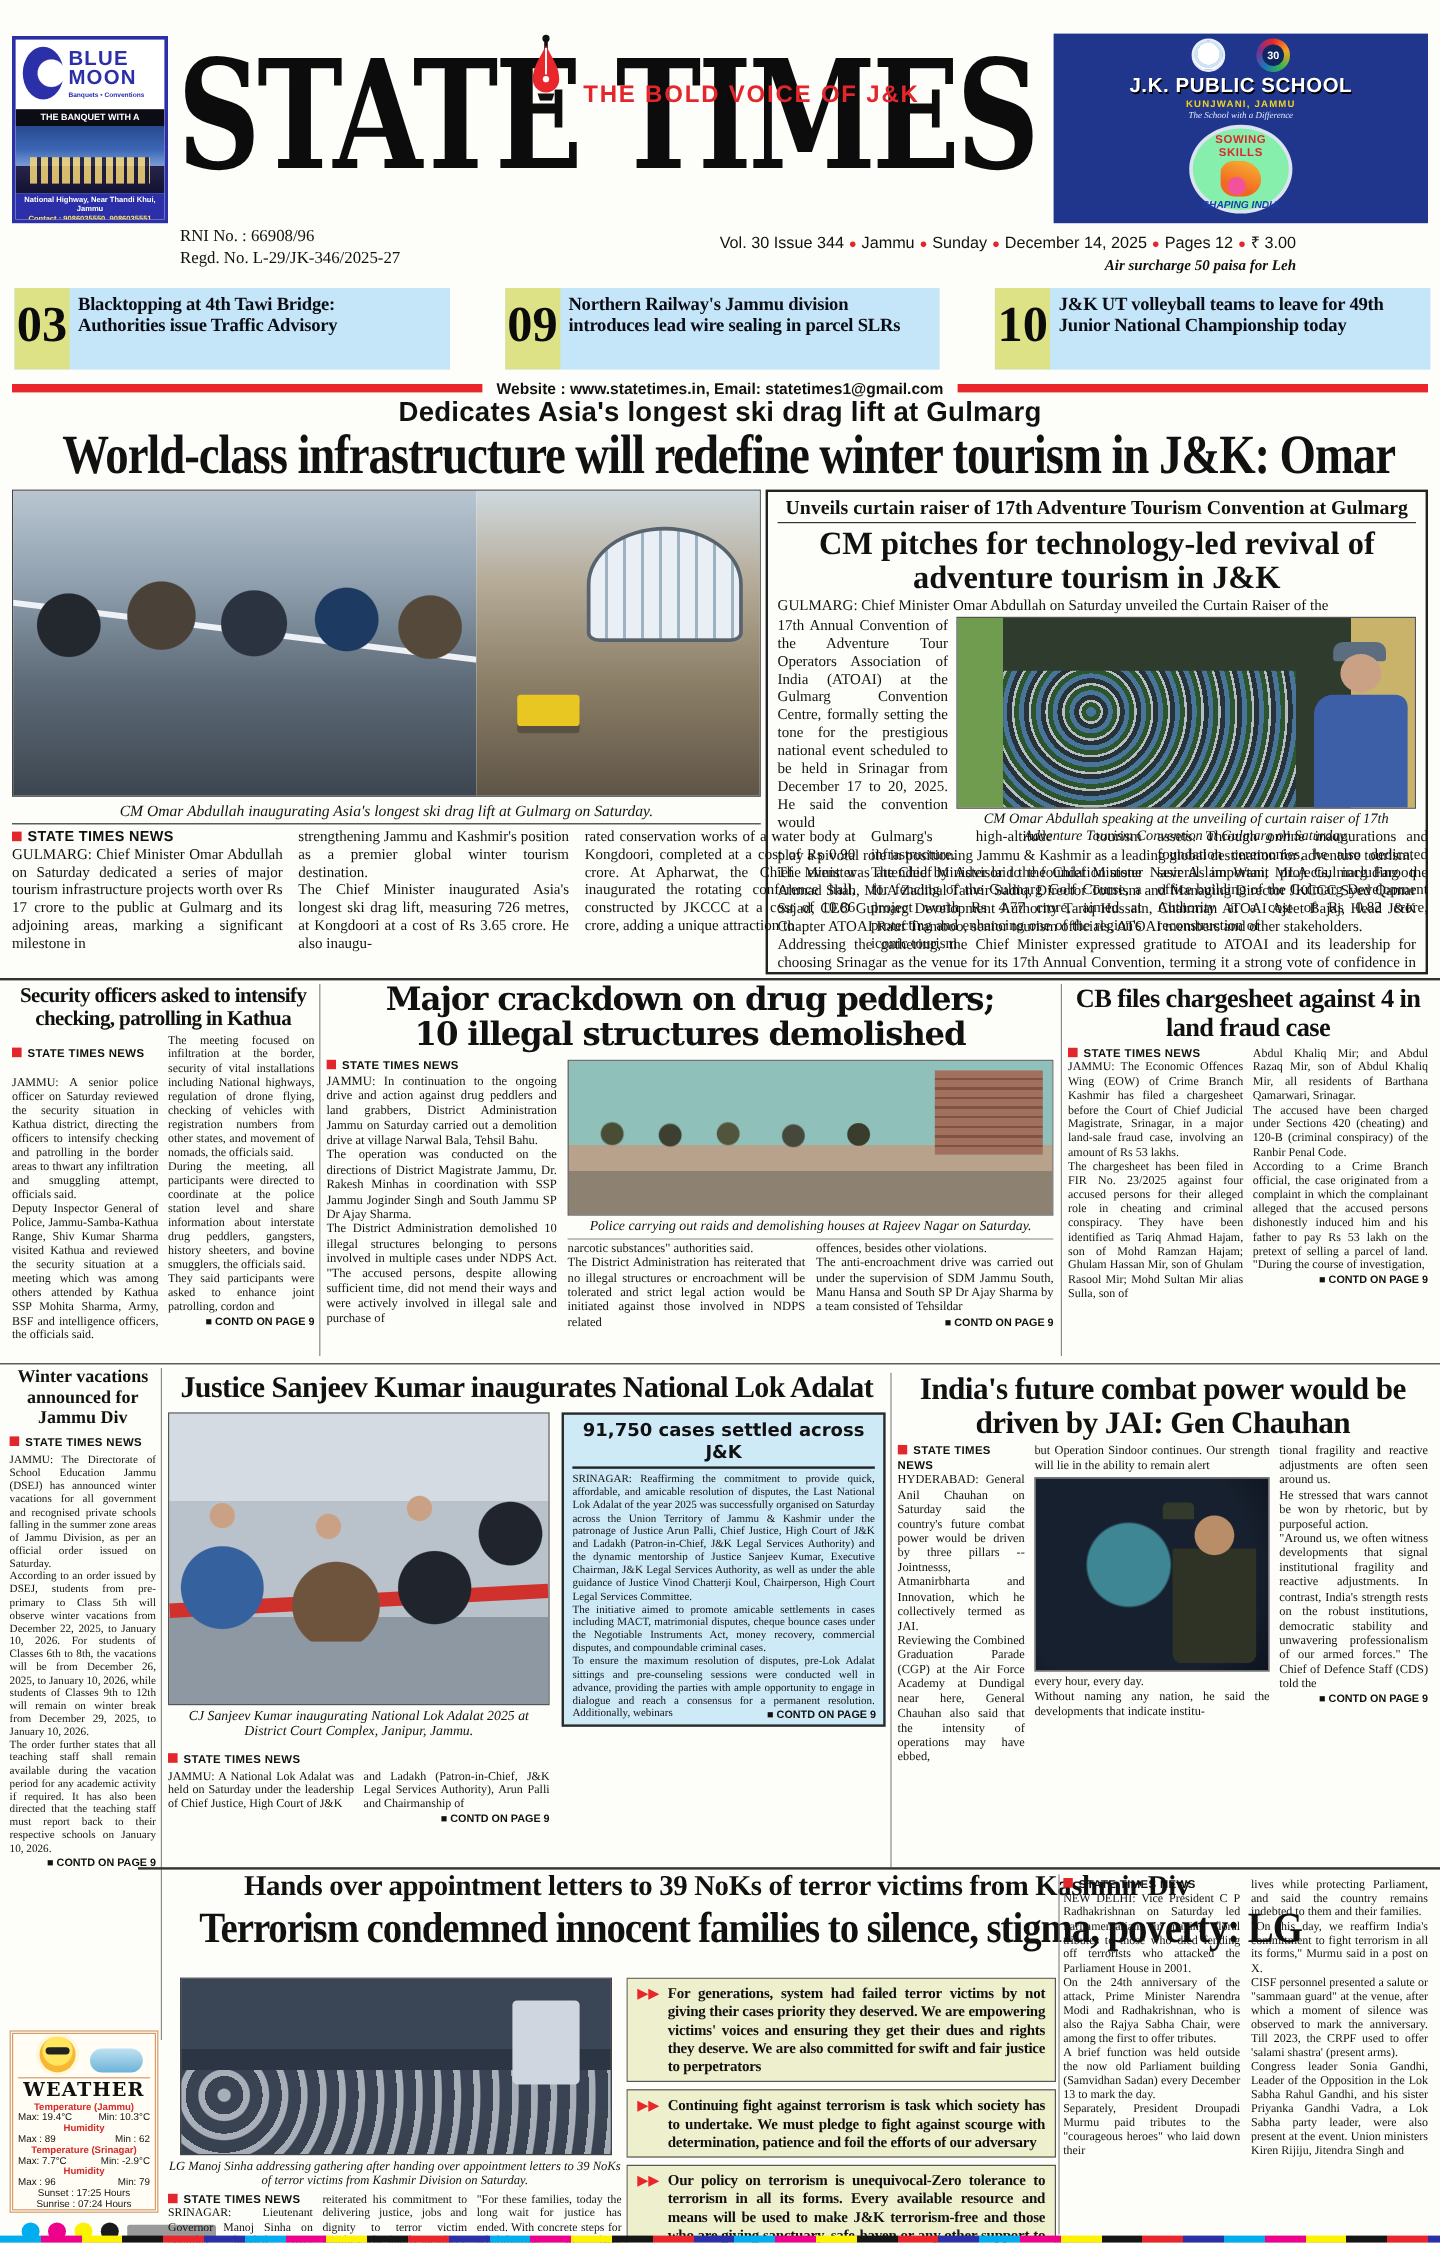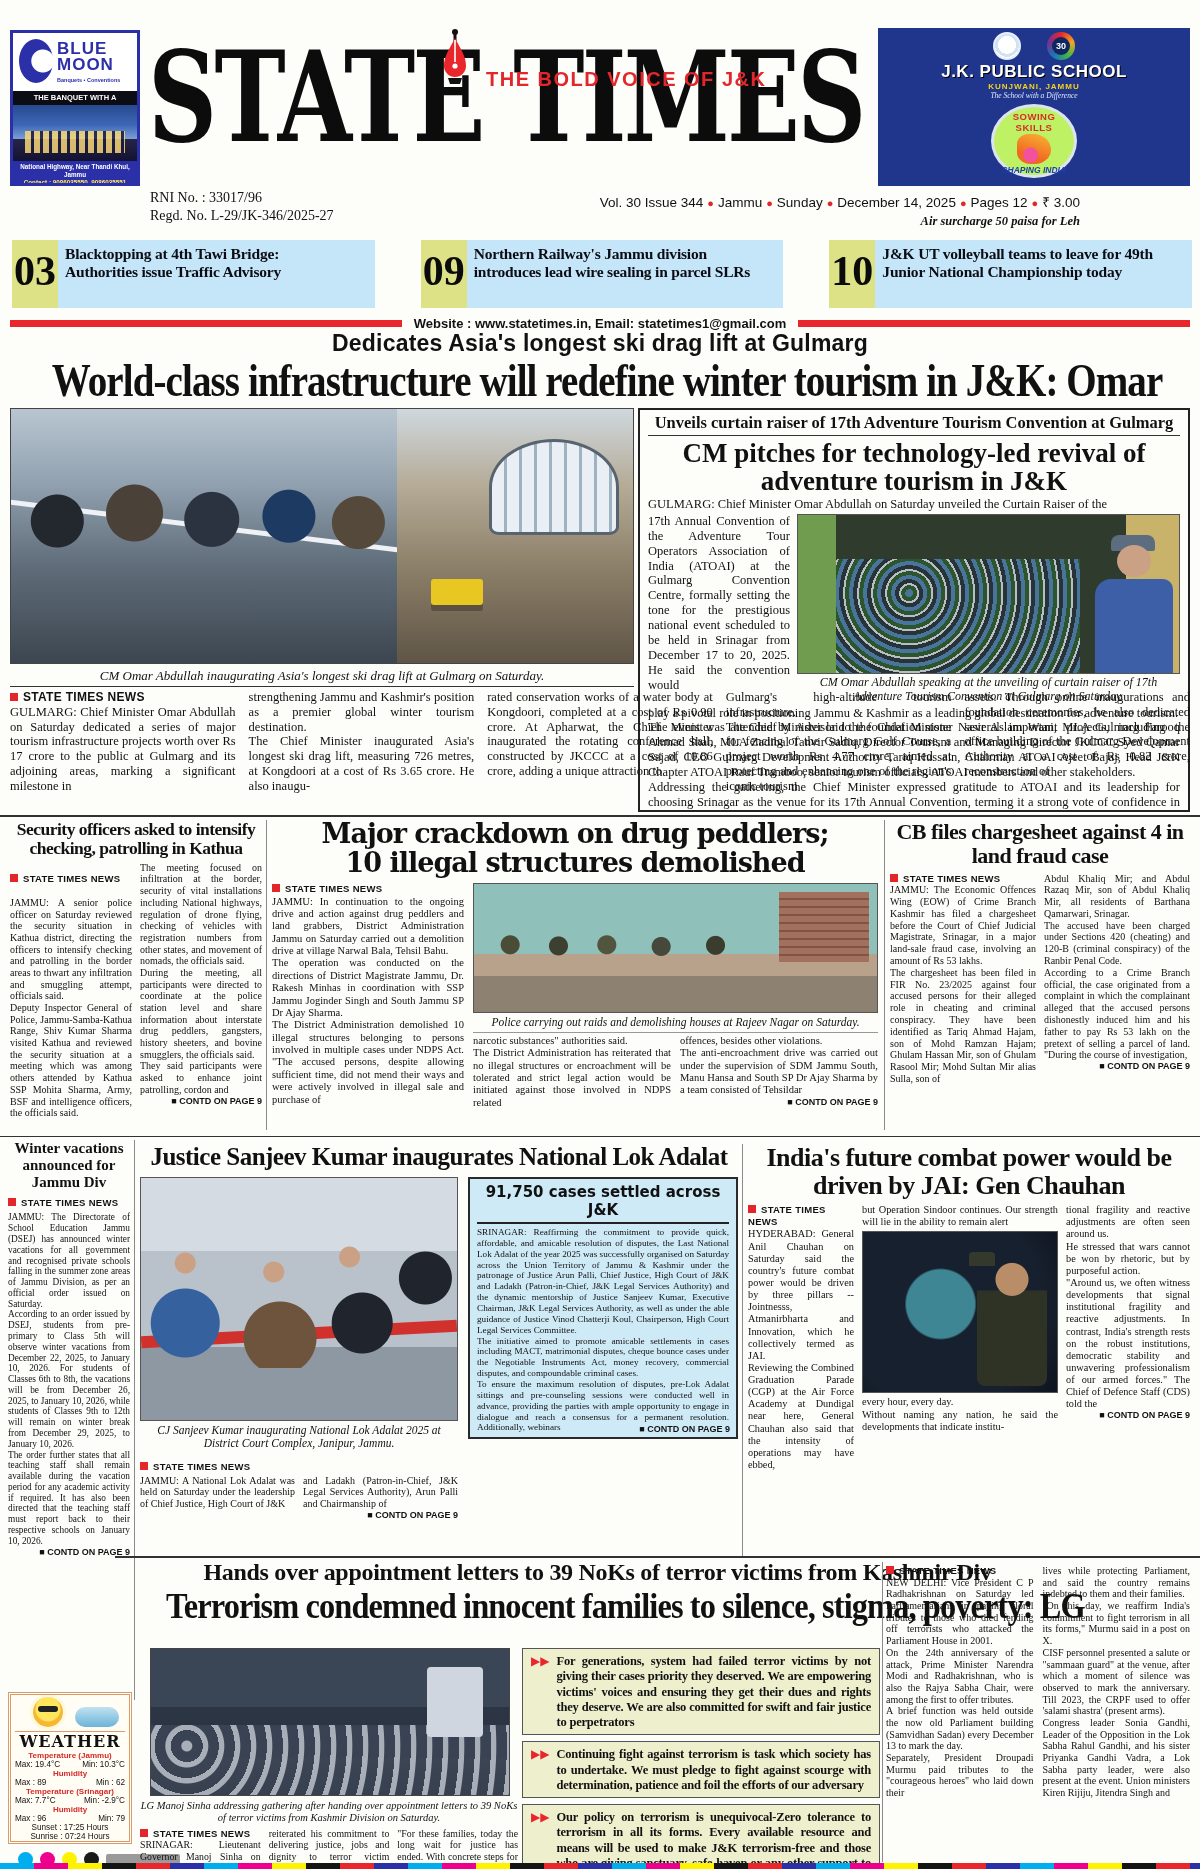--- a/index.html
+++ b/index.html
@@ -29,21 +29,21 @@
   .bm-addr .c2 { color:#ffe65e; }
 
   .jk-ad { left:878px; top:28px; width:312px; height:158px; background:#20368c; overflow:hidden; text-align:center; }
   .jk-logos { height:34px; display:flex; justify-content:center; gap:26px; padding-top:4px; }
   .jk-globe { width:28px; height:28px; border-radius:50%; background:radial-gradient(circle at 50% 45%, #ffffff 0 9px, #cfe3f5 9px 12px, #ffffff 12px); border:2px solid #e8eef8; }
   .jk-30 { width:28px; height:28px; border-radius:50%; background:conic-gradient(#e8262b,#f5a623,#3bb54a,#1b75bb,#7a2f8f,#e8262b); display:flex; align-items:center; justify-content:center; }
   .jk-30 span { background:#10265e; color:#fff; border-radius:50%; width:18px; height:18px; font:bold 9px/18px "Liberation Sans",sans-serif; }
   .jk-title { color:#ffffff; font:bold 17px "Liberation Sans",sans-serif; letter-spacing:0.5px; text-shadow:1px 1px 0 #000; }
   .jk-loc { color:#f3d11f; font:bold 8px "Liberation Sans",sans-serif; letter-spacing:1px; }
   .jk-slogan { color:#dfe6ff; font:italic 7.5px "Liberation Serif",serif; }
-  .jk-circle { margin:4px auto 0; width:86px; height:74px; background:#bef264; border-radius:50%; border:3px solid #dce4f2; padding-top:4px; }
+  .jk-circle { margin:4px auto 0; width:86px; height:74px; background:#86efac; border-radius:50%; border:3px solid #dce4f2; padding-top:4px; }
   .jk-sow { color:#d92b2b; font:bold 9.5px "Liberation Sans",sans-serif; letter-spacing:0.5px; }
   .jk-hand { width:34px; height:30px; margin:1px auto; border-radius:40% 60% 55% 45%;
       background:radial-gradient(circle at 40% 70%, #f2519b 0 7px, transparent 8px), linear-gradient(200deg,#f7b733,#f26822 70%); }
   .jk-shape { color:#1b3faa; font:bold italic 8.5px "Liberation Sans",sans-serif; }
 
   
   .mast-title { left:148px; top:34px; font-family:"DejaVu Serif",serif; font-weight:bold; font-size:103px; line-height:1;
       letter-spacing:-3px; transform:scaleY(1.22) scaleX(0.93); transform-origin:left top; white-space:nowrap; color:#0c0c0c; }
   .nib { left:438px; top:28px; width:34px; height:56px; }
   .tagline { left:486px; top:68px; color:#e3262c; font:bold 20px "Liberation Sans",sans-serif; letter-spacing:1.5px; white-space:nowrap; }
@@ -269,21 +269,21 @@
     <div class="jk-loc">KUNJWANI, JAMMU</div>
     <div class="jk-slogan">The School with a Difference</div>
     <div class="jk-circle">
       <div class="jk-sow">SOWING SKILLS</div>
       <div class="jk-hand"></div>
       <div class="jk-shape">SHAPING INDIA</div>
     </div>
   </div>
 
   <div class="abs rni">
-    <div>RNI No. : 33017/96</div>
+    <div>RNI No. : 66908/96</div>
     <div>Regd. No. L-29/JK-346/2025-27</div>
   </div>
   <div class="abs issue-line">
     <span>Vol. 30  Issue 344</span><span class="dot">●</span><span>Jammu</span><span class="dot">●</span><span>Sunday</span><span class="dot">●</span><span>December 14, 2025</span><span class="dot">●</span><span>Pages 12</span><span class="dot">●</span><span>₹ 3.00</span>
   </div>
   <div class="abs air">Air surcharge 50 paisa for Leh</div>
 
   <div class="abs teasers">
     <div class="teaser">
       <div class="t-num">03</div>

